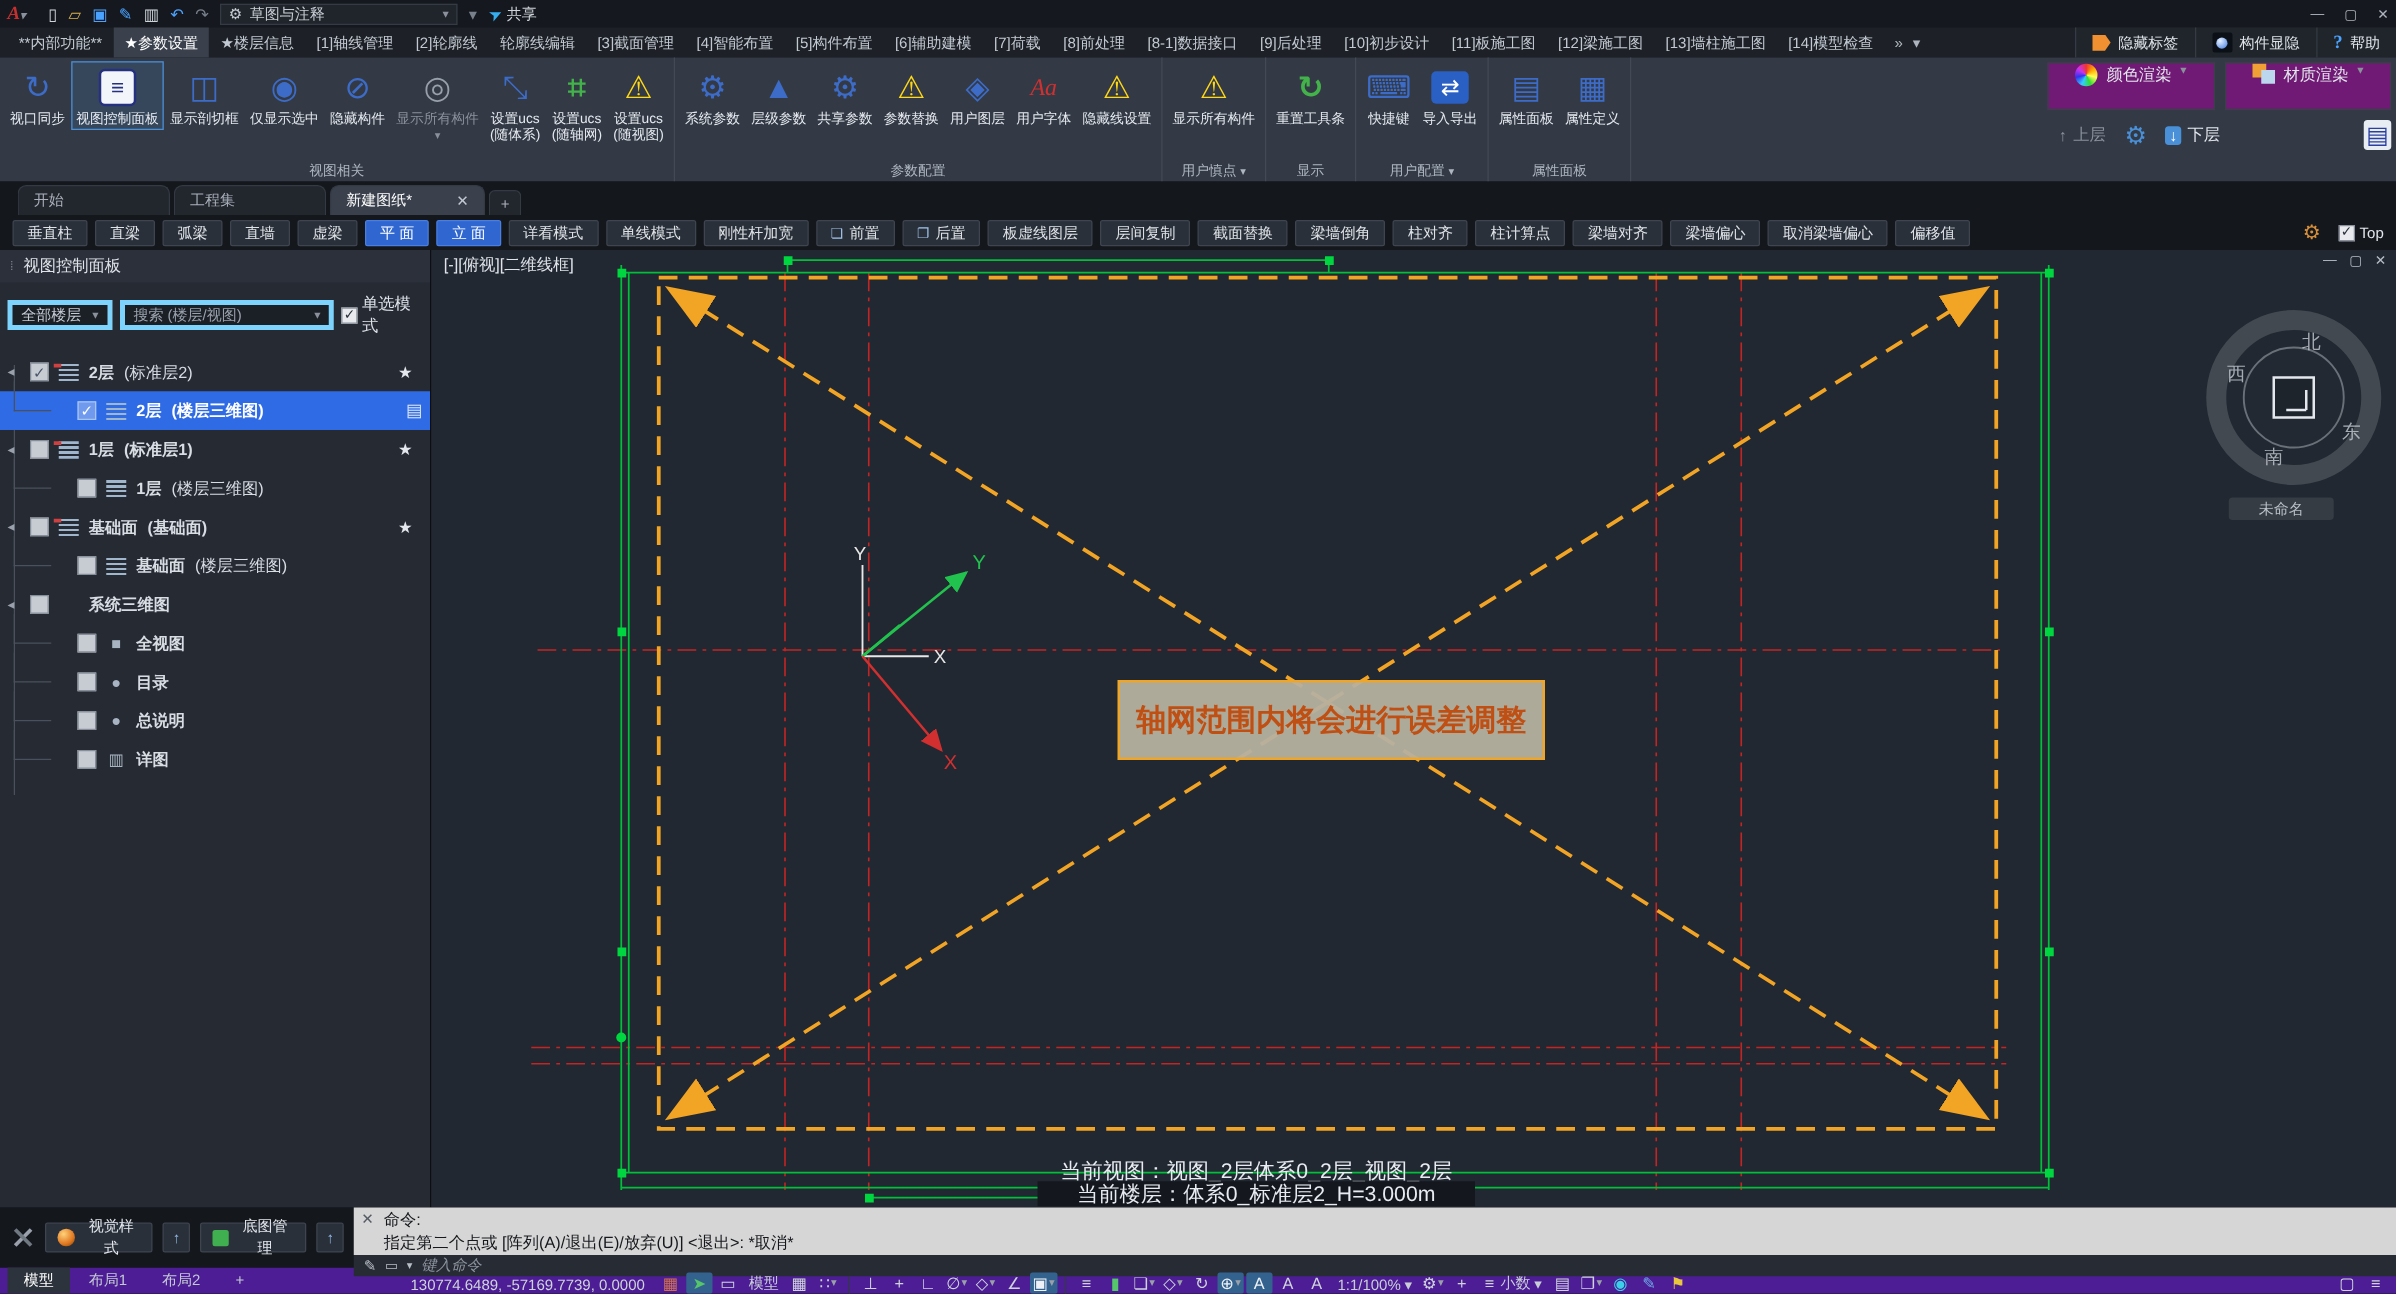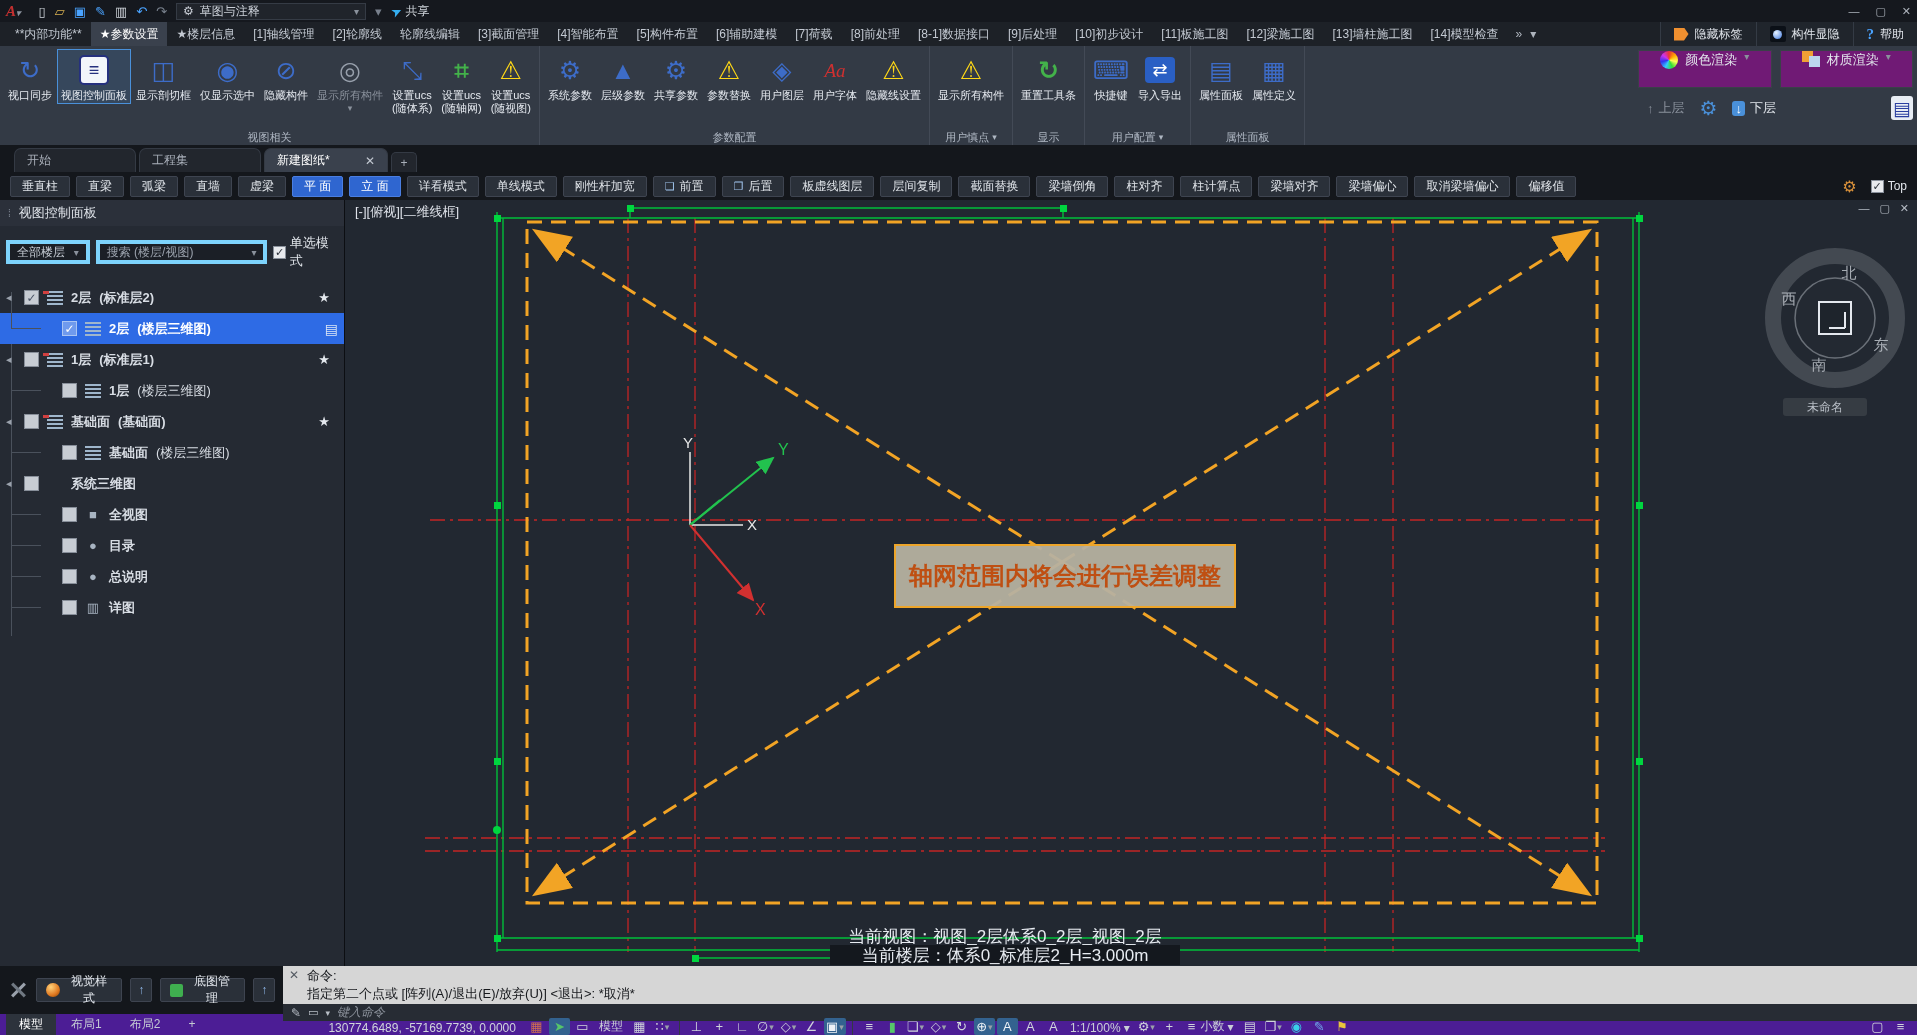--- a/index.html
+++ b/index.html
@@ -444,21 +444,21 @@
           <span>单选模式</span>
         </span>
     </div>
     <div class="tree">
       <div class="guide"></div>
       <div class="trow parent">
         <span class="caret">◂</span>
         <span class="cb2">✓</span>
         <span class="nicon p"></span>
         <span>2层</span>
-          <span style="font-weight:bold">(标准层2)</span>
+          <span style="font-weight:normal">(标准层2)</span>
         <span class="star">★</span>
       </div>
       <div class="trow child sel">
         <span class="elbow"></span>
         <span class="cb2">✓</span>
         <span class="nicon"></span>
         <span>2层</span>
           <span>(楼层三维图)</span>
         <span class="ract">▤</span>
       </div>

